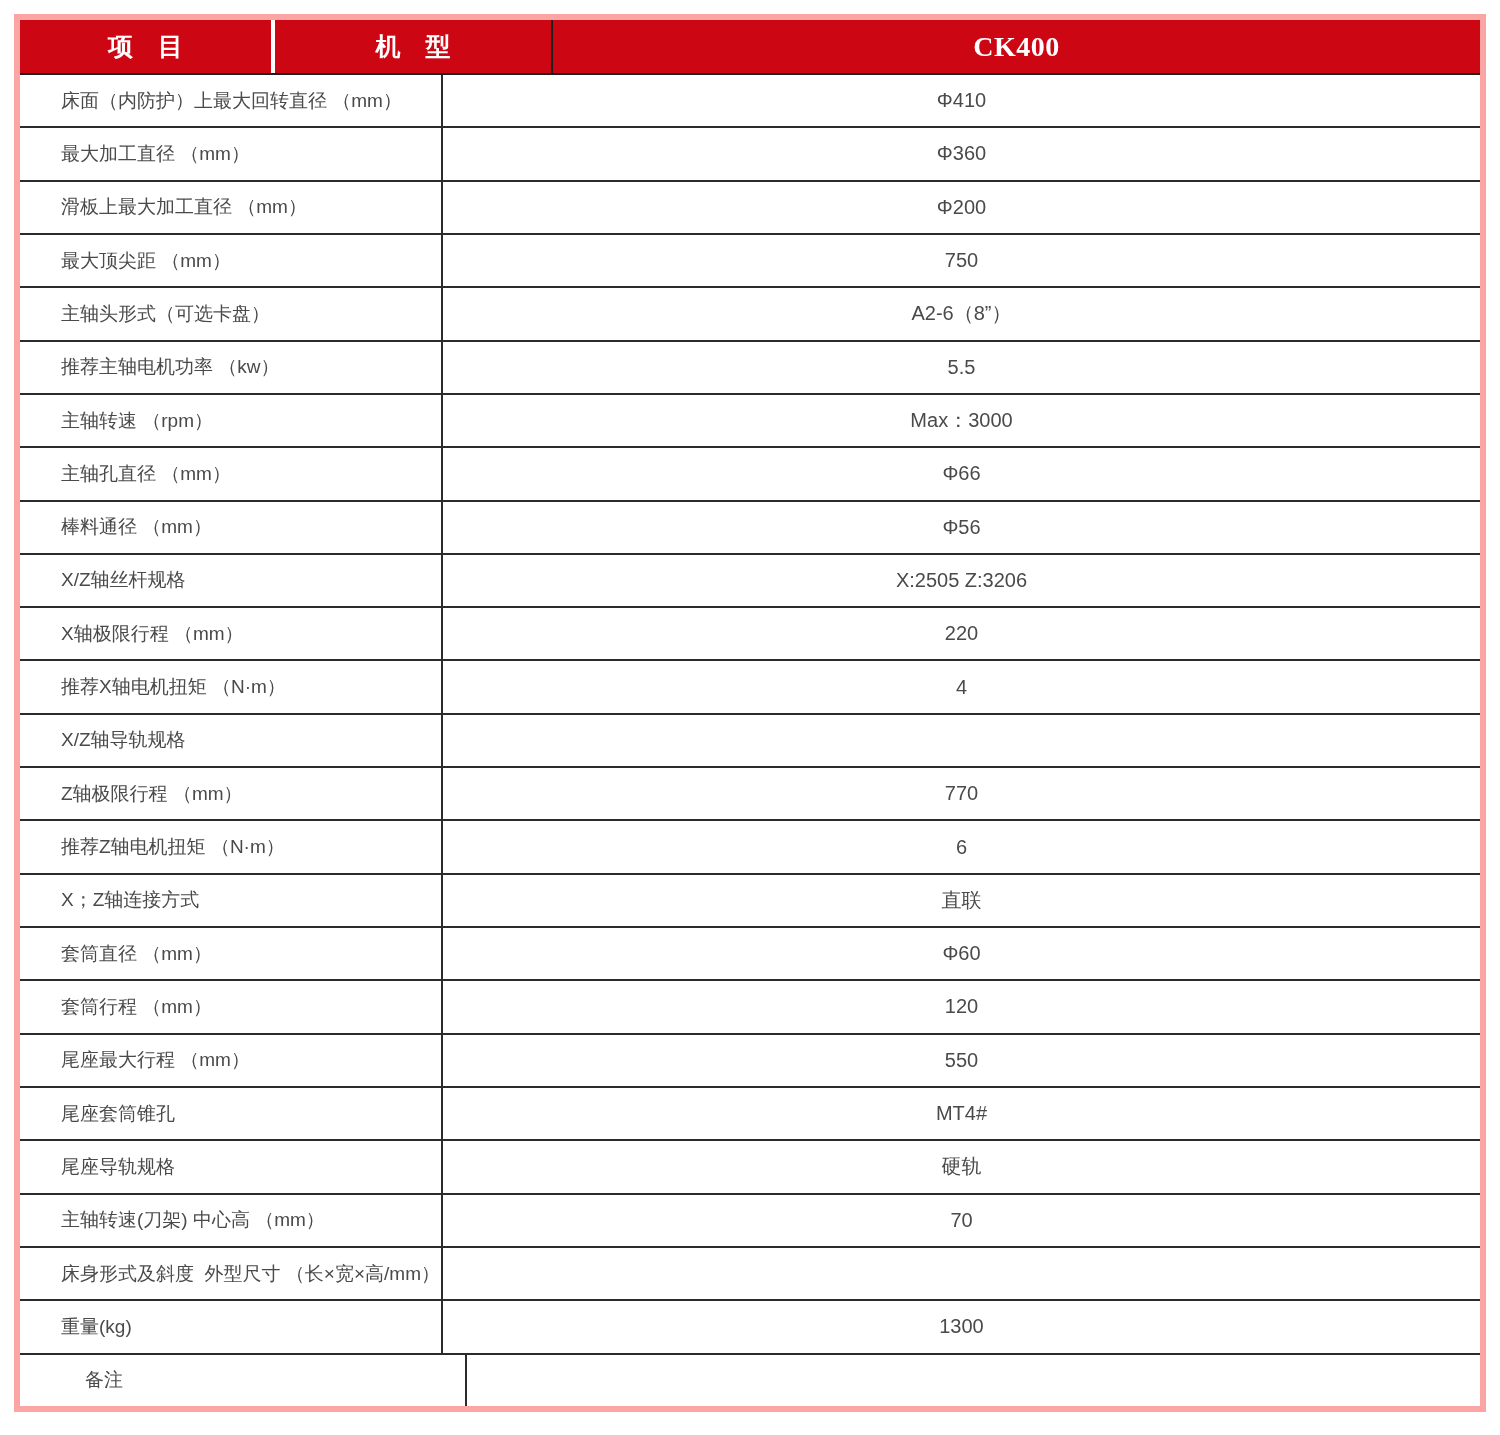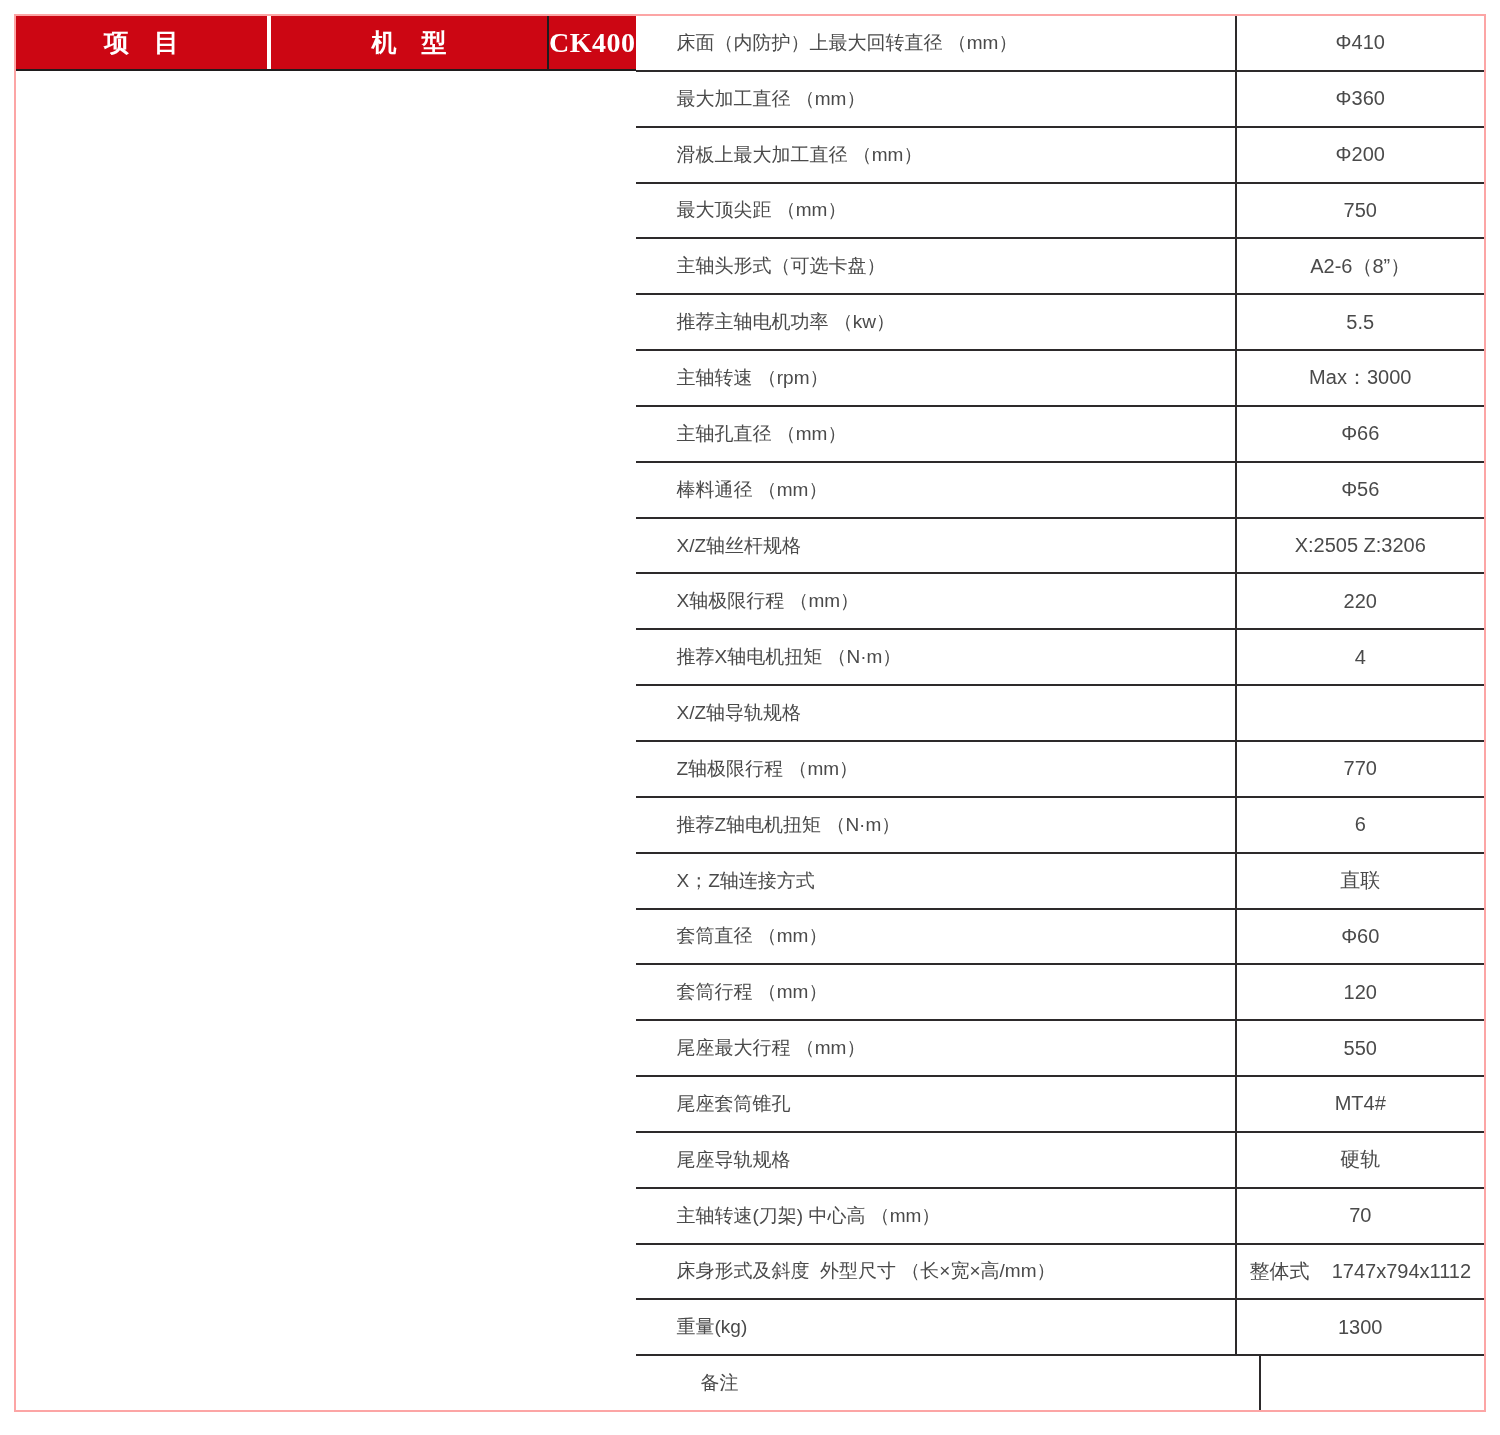--- a/index.html
+++ b/index.html
@@ -10,23 +10,23 @@
     background: #ffffff;
     font-family: "Liberation Sans", "DejaVu Sans", sans-serif;
   }
   .spec-table {
     position: absolute;
     left: 14px;
     top: 14px;
     width: 1472px;
     height: 1398px;
     box-sizing: border-box;
-    border: 2px solid #fca5a5;
-    display: flex;
-    flex-direction: row;
+    border: 6px solid #fca5a5;
+    display: flex;
+    flex-direction: column;
     background: #ffffff;
   }
   
   .table-header {
     height: 55px;
     box-sizing: border-box;
     background: #cc0613;
     border-bottom: 2px solid #1f1c1d;
     display: flex;
     align-items: stretch;
@@ -68,21 +68,21 @@
   }
   .row {
     flex: 1;
     display: flex;
     align-items: stretch;
     border-bottom: 2px solid #2d2a2b;
     box-sizing: border-box;
   }
   .row:last-child { border-bottom: none; padding-left: 24px; }
   .cell-label {
-    width: 601px;
+    width: 423px;
     box-sizing: border-box;
     border-right: 2px solid #2d2a2b;
     display: flex;
     align-items: center;
     padding-left: 41px;
     font-size: 19px;
     color: #4a4a4a;
     white-space: pre;
   }
   .cell-value {
@@ -212,21 +212,20 @@
     <div class="cell-value">硬轨</div>
   </div>
 
   <div class="row">
     <div class="cell-label">主轴转速(刀架) 中心高 （mm）</div>
     <div class="cell-value">70</div>
   </div>
 
   <div class="row">
     <div class="cell-label">床身形式及斜度  外型尺寸 （长×宽×高/mm）</div>
-    <div class="cell-value">整体式    1747x794x1112</div>
   </div>
 
   <div class="row">
     <div class="cell-label">重量(kg)</div>
     <div class="cell-value">1300</div>
   </div>
 
   <div class="row">
     <div class="cell-label">备注</div>
     <div class="cell-value"></div>

